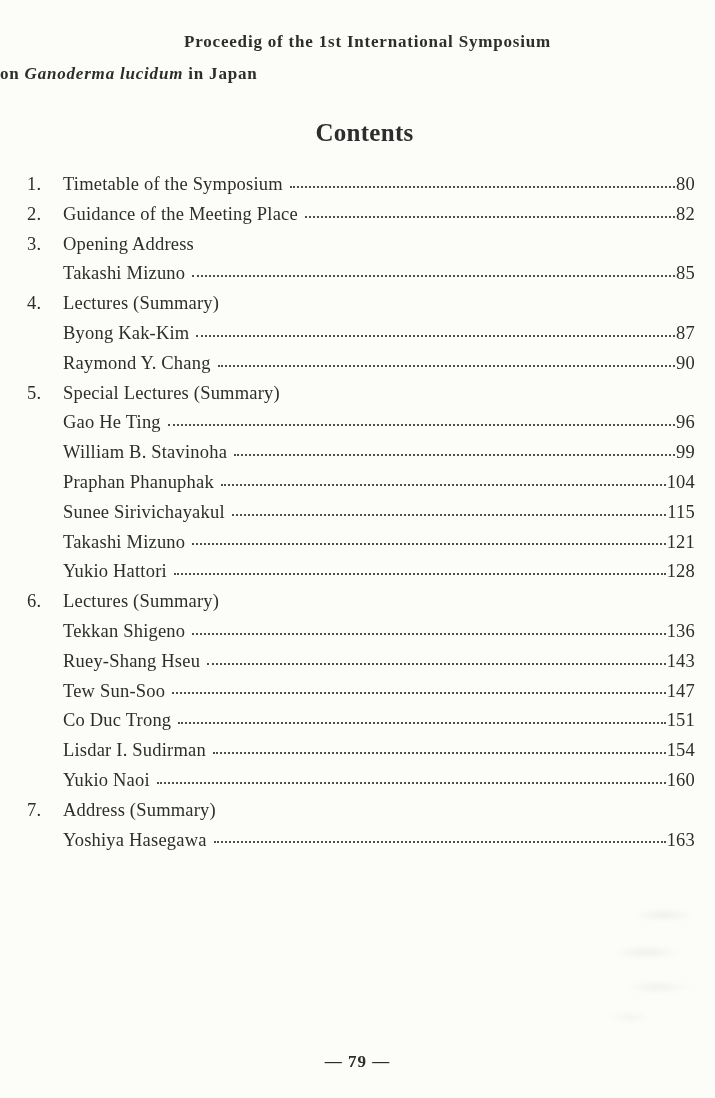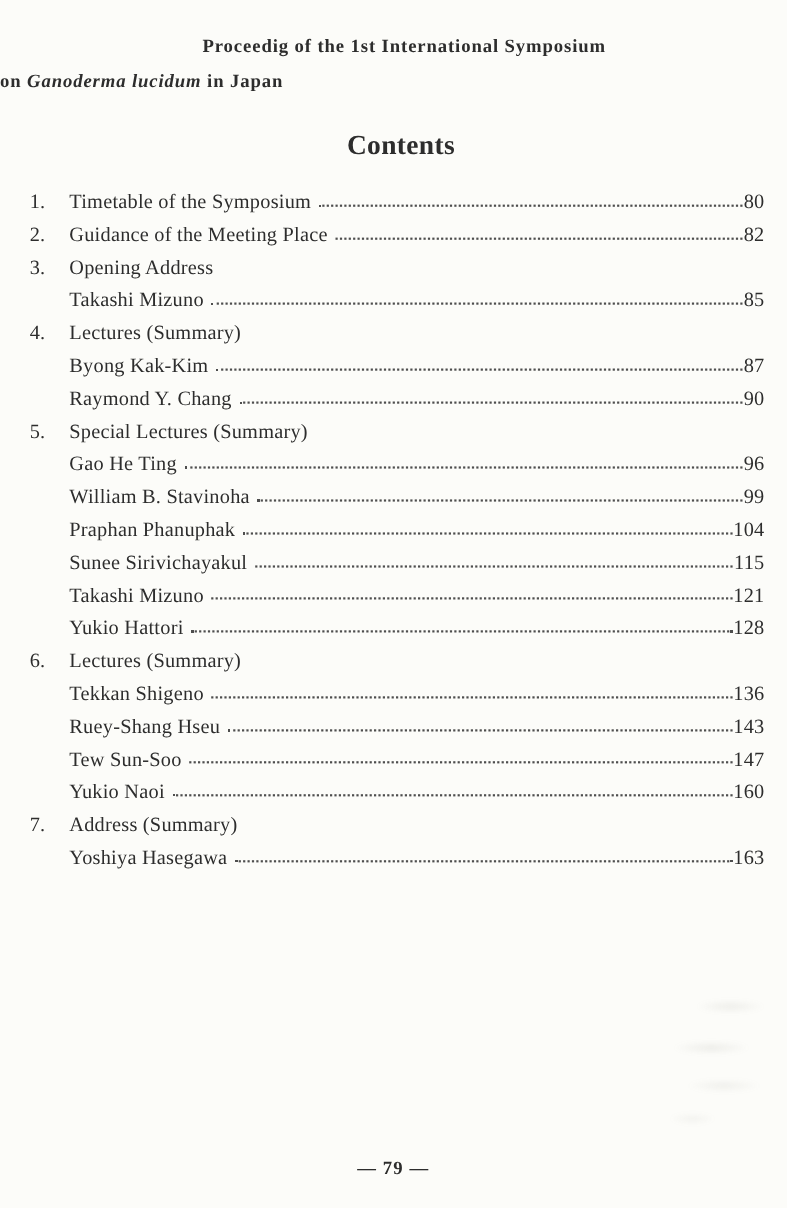--- a/index.html
+++ b/index.html
@@ -206,20 +206,32 @@
         <span class="toc-page">143</span>
       </div>
       <div class="toc-row indented">
         <span class="toc-num"></span>
         <span class="toc-label">Tew Sun-Soo</span>
         <span class="leader"></span>
         <span class="toc-page">147</span>
       </div>
       <div class="toc-row indented">
         <span class="toc-num"></span>
+        <span class="toc-label">Co Duc Trong</span>
+        <span class="leader"></span>
+        <span class="toc-page">151</span>
+      </div>
+      <div class="toc-row indented">
+        <span class="toc-num"></span>
+        <span class="toc-label">Lisdar I. Sudirman</span>
+        <span class="leader"></span>
+        <span class="toc-page">154</span>
+      </div>
+      <div class="toc-row indented">
+        <span class="toc-num"></span>
         <span class="toc-label">Yukio Naoi</span>
         <span class="leader"></span>
         <span class="toc-page">160</span>
       </div>
       <div class="toc-row">
         <span class="toc-num">7.</span>
         <span class="toc-label">Address (Summary)</span>
       </div>
       <div class="toc-row indented">
         <span class="toc-num"></span>

